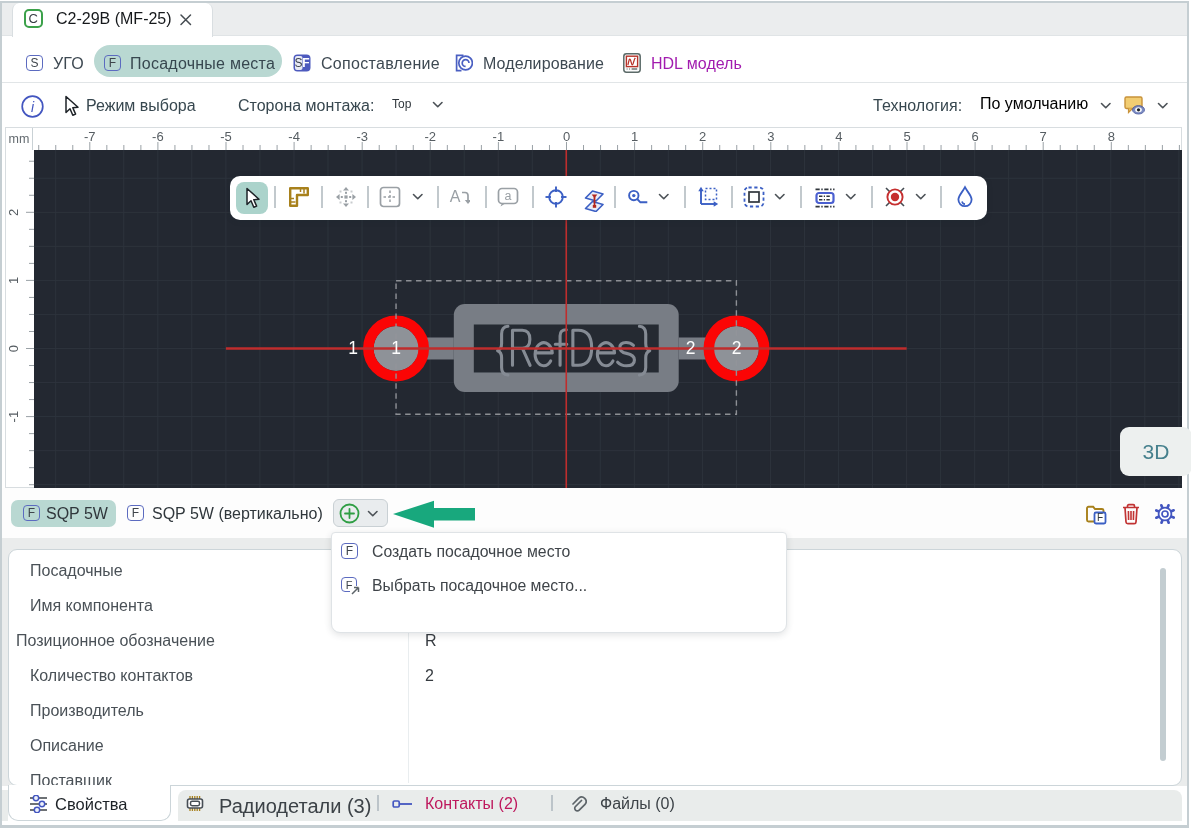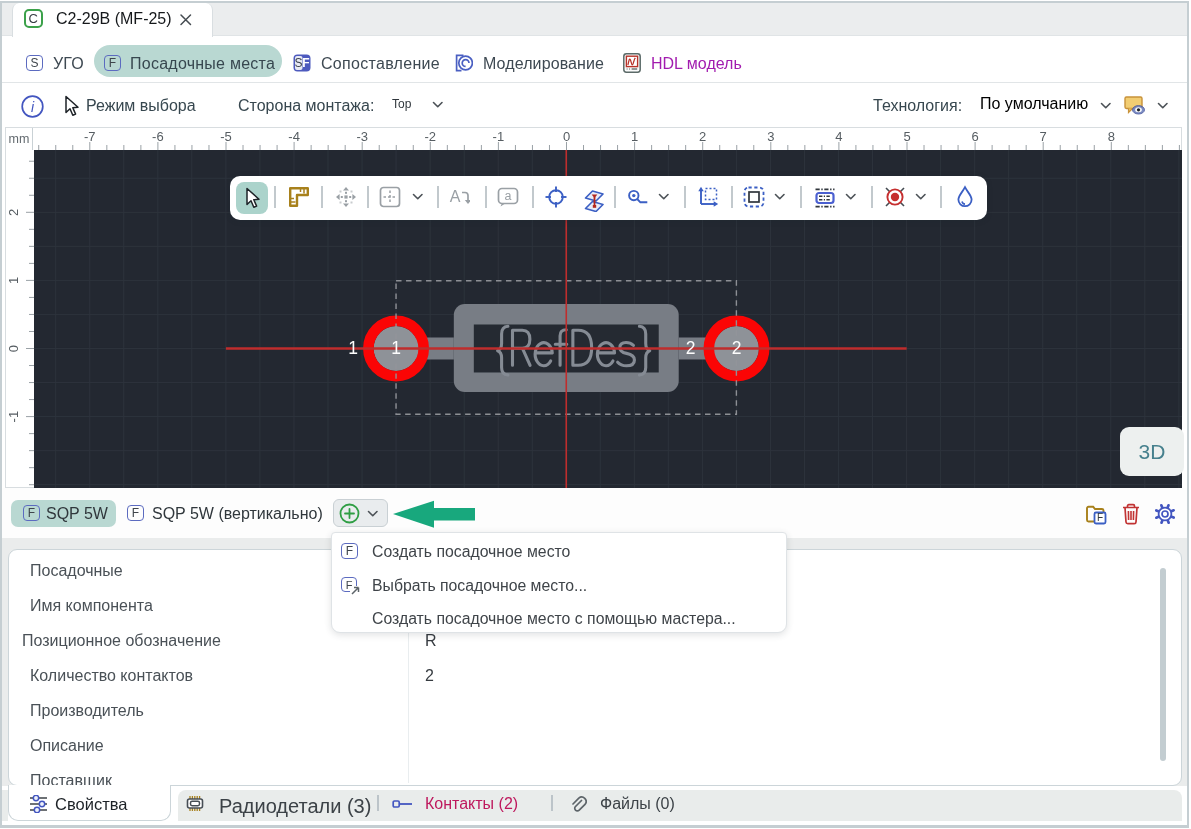--- a/index.html
+++ b/index.html
@@ -394,21 +394,21 @@
       <circle cx="11" cy="11" r="4.2" fill="#c62f2f"></circle>
     </svg>
 <svg style="position:absolute;left:915px;top:193px" width="12" height="8" viewBox="0 0 12 8">
       <path d="M1.5,1.5 L5.75,5.75 L10,1.5" fill="none" stroke="#4c5257" stroke-width="1.6" stroke-linecap="round" stroke-linejoin="round" transform="scale(1.0)"></path>
     </svg>
 <div class="abs" style="left:940px;top:186px;width:1.6px;height:22px;background:#c2c9cd"></div>
 <svg style="position:absolute;left:955px;top:185px" width="20" height="24" viewBox="0 0 20 24">
       <path d="M10,2.2 C7.6,7 3.4,10.6 3.4,14.6 a6.6,6.6 0 0 0 13.2,0 C16.6,10.6 12.4,7 10,2.2 Z" fill="none" stroke="#3b5fc4" stroke-width="1.8"></path>
       <path d="M7,16.5 a3.4,3.4 0 0 0 3,2.6" fill="none" stroke="#3b5fc4" stroke-width="1.6"></path>
     </svg>
-<div class="abs" style="left:1120px;top:427px;width:64px;height:49px;background:#edf0ef;border-radius:9px;display:flex;align-items:center;justify-content:center;font-size:21px;color:#46808d">3D</div>
+<div class="abs" style="left:1120px;top:427px;width:72px;height:49px;background:#edf0ef;border-radius:9px;display:flex;align-items:center;justify-content:center;font-size:21px;color:#46808d">3D</div>
 <div class="abs" style="left:2px;top:488px;width:1185px;height:50.5px;background:#fdfdfd"></div>
 <div class="abs" style="left:11px;top:500px;width:105px;height:27px;background:#b9d8d2;border-radius:7px"></div>
 <div style="position:absolute;left:23px;top:505px;width:17px;height:16px;border:1.7px solid #5c6bc0;border-radius:4px;display:flex;align-items:center;justify-content:center;font-size:12px;color:#3f454b;font-weight:400;box-sizing:border-box;background:transparent">F</div>
 <div class="abs" style="left:46px;top:505px;font-size:16px;color:#30373c">SQP 5W</div>
 <div style="position:absolute;left:127px;top:505px;width:17px;height:16px;border:1.7px solid #5c6bc0;border-radius:4px;display:flex;align-items:center;justify-content:center;font-size:12px;color:#3f454b;font-weight:400;box-sizing:border-box;background:transparent">F</div>
 <div class="abs" style="left:152px;top:505px;font-size:16px;color:#30373c">SQP 5W (вертикально)</div>
 <div class="abs" style="left:333px;top:499px;width:55px;height:28px;background:#e9ecee;border:1px solid #c9d0d4;border-radius:6px;box-sizing:border-box"></div>
 <svg style="position:absolute;left:339px;top:503px" width="21" height="21" viewBox="0 0 21 21">
       <circle cx="10.5" cy="10.5" r="9" fill="none" stroke="#2f9e44" stroke-width="1.8"></circle>
       <g stroke="#2f9e44" stroke-width="1.8" stroke-linecap="round">
@@ -447,21 +447,21 @@
         <line x1="0" y1="-6.4" x2="0" y2="-9.4" transform="rotate(292 0 0)"></line>
         <line x1="0" y1="-6.4" x2="0" y2="-9.4" transform="rotate(337 0 0)"></line>
       </g>
       <circle cx="11" cy="11" r="6.4" fill="#fff" stroke="#4356c0" stroke-width="1.8"></circle>
       <circle cx="11" cy="11" r="3" fill="none" stroke="#4356c0" stroke-width="1.7"></circle>
     </svg>
 <div class="abs" style="left:2px;top:538px;width:1185px;height:283px;background:#eaecec"></div>
 <div class="abs" style="left:8px;top:549px;width:1174px;height:237px;background:#fff;border:1px solid #ccd5d9;border-radius:9px;box-sizing:border-box;overflow:hidden"></div>
 <div class="abs" style="left:30px;top:562px;font-size:16px;color:#4a5157">Посадочные</div>
 <div class="abs" style="left:30px;top:597px;font-size:16px;color:#4a5157">Имя компонента</div>
-<div class="abs" style="left:22px;top:632px;font-size:16px;color:#4a5157">Позиционное обозначение</div>
+<div class="abs" style="left:16px;top:632px;font-size:16px;color:#4a5157">Позиционное обозначение</div>
 <div class="abs" style="left:30px;top:667px;font-size:16px;color:#4a5157">Количество контактов</div>
 <div class="abs" style="left:30px;top:702px;font-size:16px;color:#4a5157">Производитель</div>
 <div class="abs" style="left:30px;top:737px;font-size:16px;color:#4a5157">Описание</div>
 <div class="abs" style="left:30px;top:772px;font-size:16px;color:#4a5157">Поставщик</div>
 <div class="abs" style="left:408px;top:552px;width:1px;height:231px;background:#e9edef"></div>
 <div class="abs" style="left:425px;top:632px;font-size:16px;color:#363b40">R</div>
 <div class="abs" style="left:425px;top:667px;font-size:16px;color:#363b40">2</div>
 <div class="abs" style="left:1160px;top:568px;width:5.5px;height:193px;background:#c3cdd1;border-radius:3px"></div>
 <div class="abs" style="left:2px;top:786px;width:1185px;height:39px;background:#fff"></div>
 <div class="abs" style="left:178px;top:789.5px;width:1004px;height:31.5px;background:#e9eceb;border-radius:8px 8px 0 0"></div>
@@ -510,13 +510,12 @@
 <div class="abs" style="left:600px;top:795px;font-size:16px;color:#3c4247">Файлы (0)</div>
 <div class="abs" style="left:331px;top:532px;width:456px;height:101px;background:#fff;border:1px solid #dfe3e6;border-radius:4px 4px 9px 9px;box-sizing:border-box;box-shadow:0 2px 7px rgba(40,50,60,0.14)"></div>
 <div style="position:absolute;left:341px;top:543px;width:17px;height:16px;border:1.7px solid #5c6bc0;border-radius:4px;display:flex;align-items:center;justify-content:center;font-size:12px;color:#3f454b;font-weight:400;box-sizing:border-box;background:transparent">F</div>
 <div class="abs" style="left:372px;top:543px;font-size:15.8px;color:#3f4449">Создать посадочное место</div>
 <div style="position:absolute;left:341px;top:577px;width:16px;height:15px;border:1.7px solid #5c6bc0;border-radius:4px;display:flex;align-items:center;justify-content:center;font-size:11px;color:#3f454b;font-weight:400;box-sizing:border-box;background:transparent">F</div>
 <div class="abs" style="left:350px;top:586px;width:10px;height:9px;background:#fff"></div>
 <svg style="position:absolute;left:351px;top:586px" width="10" height="10" viewBox="0 0 10 10">
       <path d="M1,8 L7.5,1.5 M7.5,1.5 v4.5 M7.5,1.5 h-4.5" stroke="#5d6469" stroke-width="1.5" fill="none"></path>
     </svg>
 <div class="abs" style="left:372px;top:577px;font-size:15.8px;color:#3f4449">Выбрать посадочное место...</div>
-<div class="abs" style="left:372px;top:610px;font-size:15.8px;color:#3f4449">Создать посадочное место с помощью мастера...</div>
 </div>
 </body></html>

